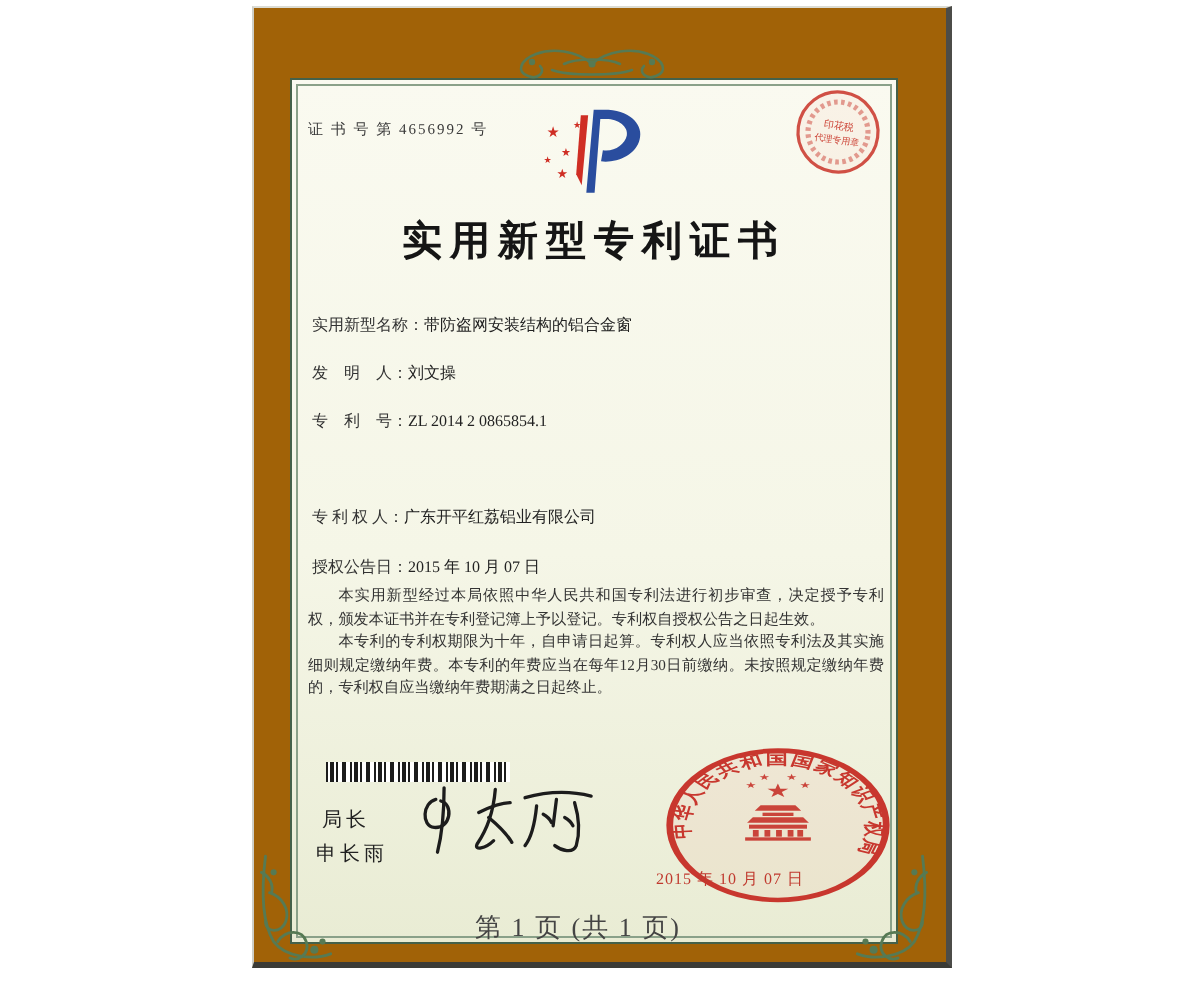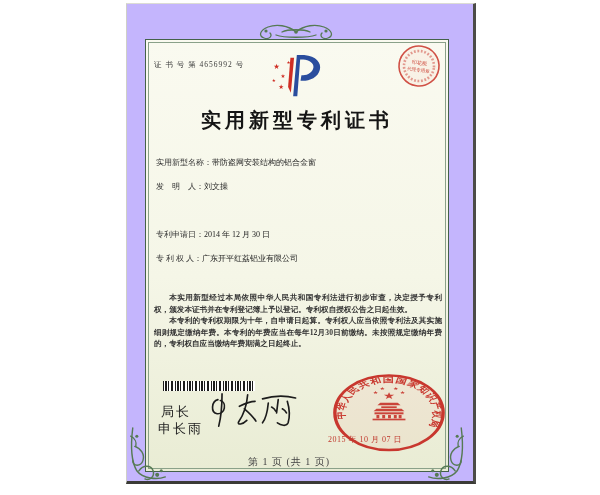--- a/index.html
+++ b/index.html
@@ -1,41 +1,41 @@
 <!DOCTYPE html>
 <html><head>
 <meta charset="utf-8">
 <style>
   html,body{margin:0;padding:0;background:#ffffff;}
   #stage{position:relative;width:600px;height:495px;background:#ffffff;overflow:hidden;
          font-family:"Liberation Serif","DejaVu Serif",serif;}
   .abs{position:absolute;}
   
   #paper{position:absolute;left:126px;top:3px;width:346px;height:477px;
-         background:#c4b5fd;
+         background:#a16207;
          border-left:1px solid #cfcfc7;border-top:1px solid #dcdcd4;
          border-right:3px solid #4c4c48;border-bottom:3px solid #3b3b36;}
   
   #frame{position:absolute;left:18px;top:35px;width:302px;height:431px;
          border:1px solid #44614a;
          background:linear-gradient(180deg,#fafaf0 0%,#f5f6e7 55%,#e9ecd4 100%);}
   #frame::before{content:"";position:absolute;left:2px;top:2px;right:2px;bottom:2px;
          border:1px solid #8aa189;pointer-events:none;}
   .certno{font-size:7.5px;letter-spacing:1px;color:#3a3a3a;}
   .title{width:100%;text-align:center;font-size:20px;font-weight:700;
          letter-spacing:4px;color:#151515;}
   .row{font-size:8px;color:#222;white-space:nowrap;}
   .row .lbl{color:#333;}
-  .paras{font-size:7.6px;line-height:11.6px;color:#333;text-align:justify;font-weight:bold;}
+  .paras{font-size:7.6px;line-height:11.6px;color:#333;text-align:justify;}
   .paras p{margin:0;text-indent:2em;}
   .barcode{background:repeating-linear-gradient(90deg,
            #1c1c1c 0 1px,#ffffff 1px 2px,#1c1c1c 2px 4px,#ffffff 4px 5px,
            #1c1c1c 5px 6px,#ffffff 6px 8px,#1c1c1c 8px 10px,#ffffff 10px 12px);}
-  .director{font-size:13px;color:#222;letter-spacing:2px;}
-  .footerpg{width:100%;text-align:center;font-size:10px;color:#444;letter-spacing:1px;}
+  .director{font-size:10px;color:#222;letter-spacing:2px;}
+  .footerpg{width:100%;text-align:center;font-size:13px;color:#444;letter-spacing:1px;}
   .sealdate{font-size:8px;color:#c0392e;letter-spacing:0.5px;white-space:nowrap;}
   svg{display:block;}
 </style>
 </head>
 <body>
 
 <div id="stage">
   <div id="paper">
     <div id="frame">
 
@@ -71,25 +71,28 @@
       </svg>
 
       <div class="abs title" style="left:0;top:67px;">实用新型专利证书</div>
 
       <div class="abs row" style="left:10px;top:117px;">
         <span class="lbl">实用新型名称：</span><span>带防盗网安装结构的铝合金窗</span>
       </div>
       <div class="abs row" style="left:10px;top:141px;">
         <span class="lbl">发　明　人：</span><span>刘文操</span>
       </div>
-      <div class="abs row" style="left:10px;top:189px;">
-        <span class="lbl">专利申请日：</span><span>2014 年 12 月 30 日</span>
+      <div class="abs row" style="left:10px;top:165px;">
+        <span class="lbl">专　利　号：</span><span>ZL 2014 2 0865854.1</span>
       </div>
       <div class="abs row" style="left:10px;top:213px;text-align:right;">
         <span class="lbl">专 利 权 人：</span><span>广东开平红荔铝业有限公司</span>
+      </div>
+      <div class="abs row" style="left:10px;top:238px;">
+        <span class="lbl">授权公告日：</span><span>2015 年 10 月 07 日</span>
       </div>
 
       <div class="abs paras" style="left:8px;top:252px;width:288px;">
         <p>本实用新型经过本局依照中华人民共和国专利法进行初步审查，决定授予专利权，颁发本证书并在专利登记簿上予以登记。专利权自授权公告之日起生效。</p>
         <p>本专利的专利权期限为十年，自申请日起算。专利权人应当依照专利法及其实施细则规定缴纳年费。本专利的年费应当在每年12月30日前缴纳。未按照规定缴纳年费的，专利权自应当缴纳年费期满之日起终止。</p>
       </div>
 
       <div class="abs barcode" style="left:17px;top:341px;width:92px;height:10px;"></div>
 
       <div class="abs director" style="left:15px;top:363px;">局长</div>

